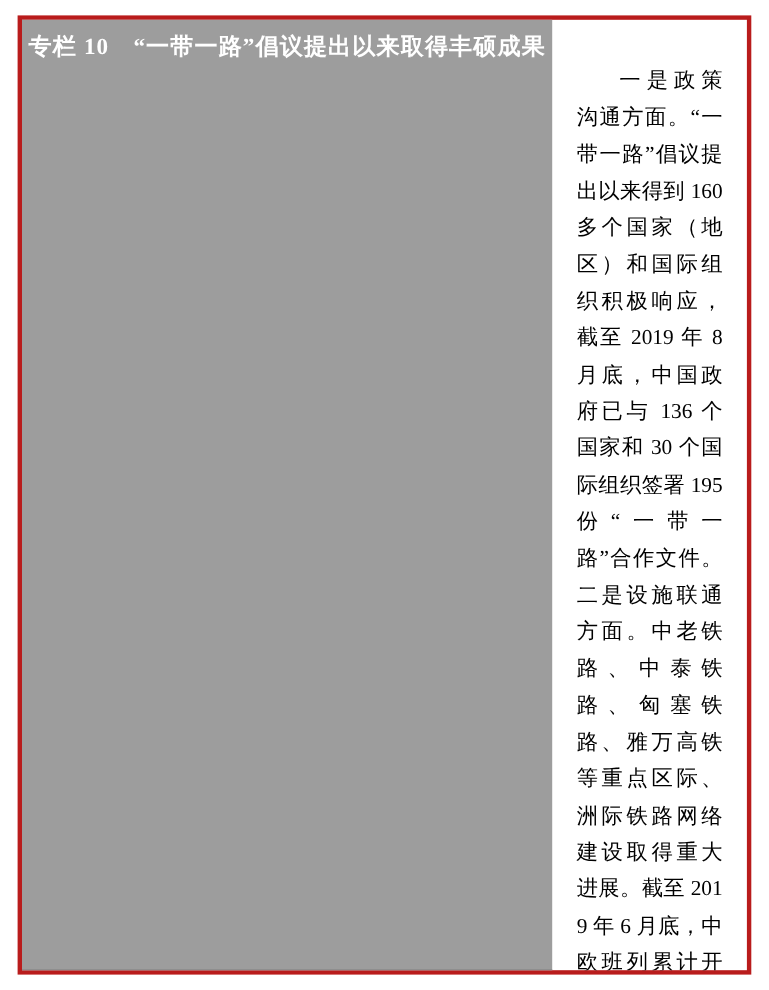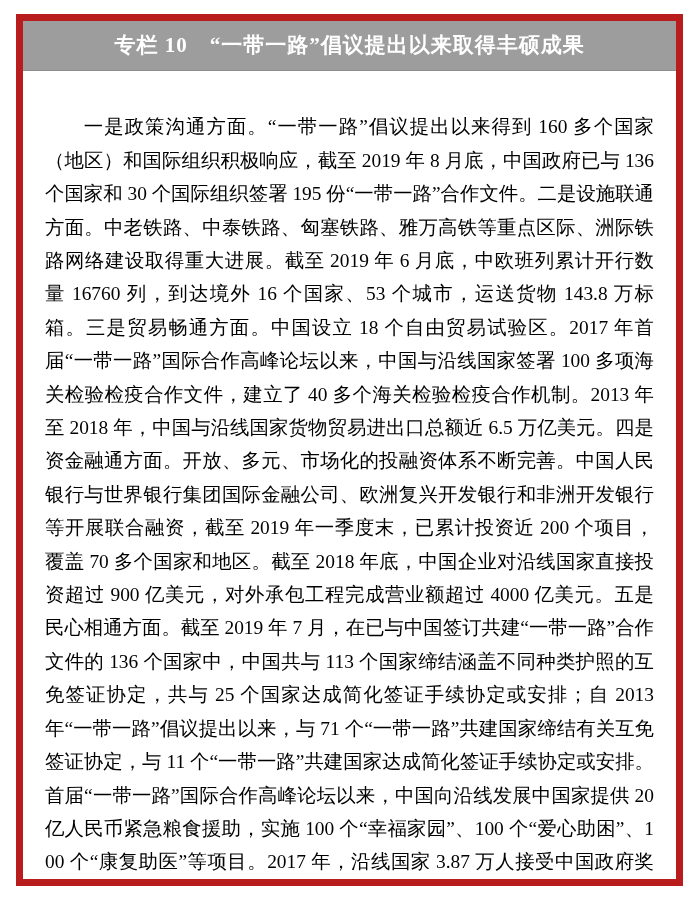--- a/index.html
+++ b/index.html
@@ -16,24 +16,24 @@
     box-sizing: border-box;
     width: 699px;
     height: 900px;
     padding: 14px 16px 14px 16px;
     background: #ffffff;
   }
   .box {
     box-sizing: border-box;
     width: 100%;
     height: 100%;
-    border: 7px solid #b91c1c;
+    border: 4px solid #b91c1c;
     background: #ffffff;
     display: flex;
-    flex-direction: column;
+    flex-direction: row;
     justify-content: center;
   }
   .box-header {
     background: #9d9d9d;
     color: #ffffff;
     text-align: center;
     font-size: 21px;
     font-weight: bold;
     letter-spacing: 1px;
     padding: 10px 6px 11px 6px;

